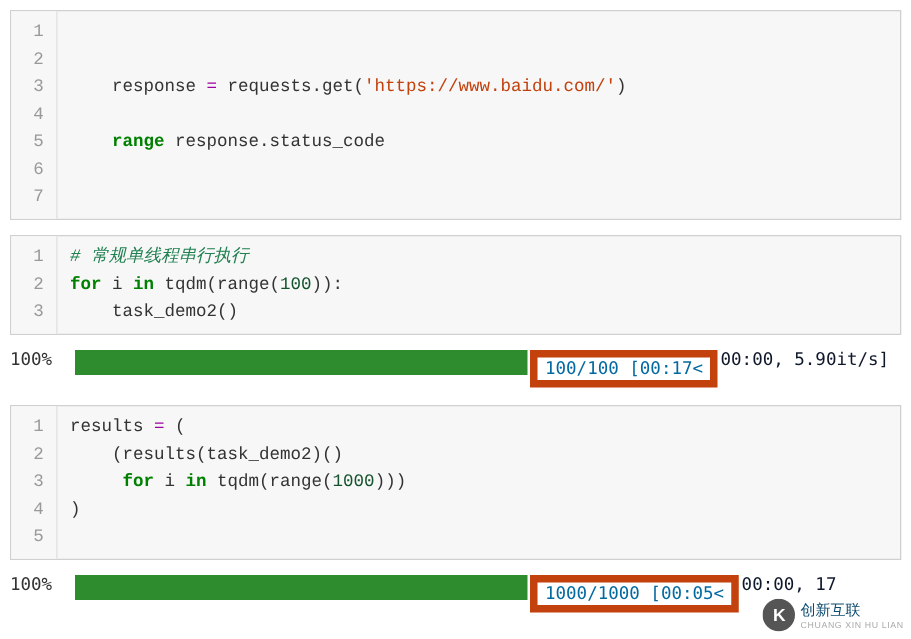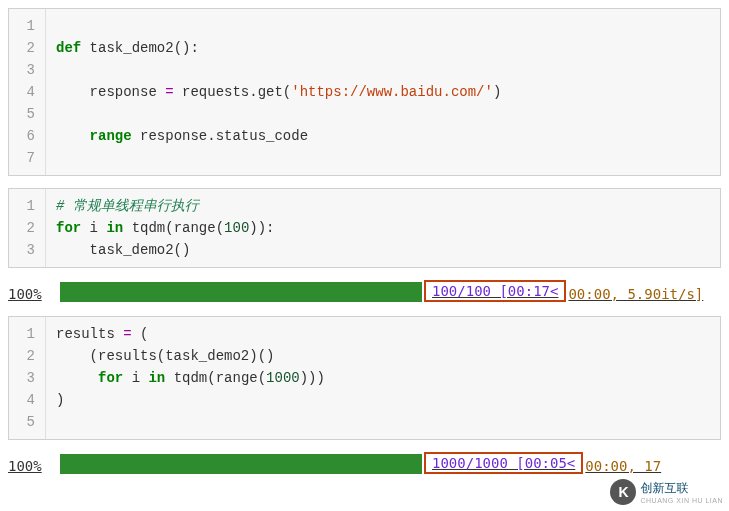--- a/index.html
+++ b/index.html
@@ -40,49 +40,48 @@
     white-space: pre;
   }
   .kw { color: #008000; font-weight: bold; }
   .str { color: #c2410c; }
   .op { color: #a000a0; }
   .num { color: #14532d; }
   .comment { color: #208050; font-style: italic; margin-top: 32px; }
 
   .progress-row {
     display: flex;
-    align-items: flex-end;
+    align-items: flex-start;
     margin: 8px 0 14px 0;
     font-family: Consolas, monospace;
     font-size: 14px;
-    text-decoration: underline;
   }
   .pct {
     width: 52px;
     text-align: left;
     color: #333;
   }
   .bar-outer {
     height: 20px;
     background: #fff;
     position: relative;
     flex: 0 0 auto;
   }
   .bar-inner {
     height: 100%;
     background: #2e8b2e;
   }
   .red-box {
-    border: 2px solid #c2410c;
+    border: 6px solid #c2410c;
     padding: 1px 6px;
-    color: #6d28d9;
+    color: #0369a1;
     margin-left: 2px;
   }
   .tail {
-    color: #a16207;
+    color: #0f172a;
     padding-left: 2px;
   }
   .logo {
     position: fixed;
     right: 6px;
     bottom: 6px;
     font-family: sans-serif;
     font-size: 11px;
     color: #888;
     display: flex;
@@ -110,21 +109,20 @@
     <div>1</div>
     <div>2</div>
     <div>3</div>
     <div>4</div>
     <div>5</div>
     <div>6</div>
     <div>7</div>
   </div>
   <div class="code">
     <div></div>
-    <div><span class="kw">def</span><span> task_demo2():</span></div>
     <div></div>
     <div><span>    response </span><span class="op">=</span><span> requests.get(</span><span class="str">'https://www.baidu.com/'</span><span>)</span></div>
     <div></div>
     <div><span>    </span><span class="kw">range</span><span> response.status_code</span></div>
   </div>
 </div>
 
 <div class="code-block">
   <div class="gutter">
     <div>1</div>

